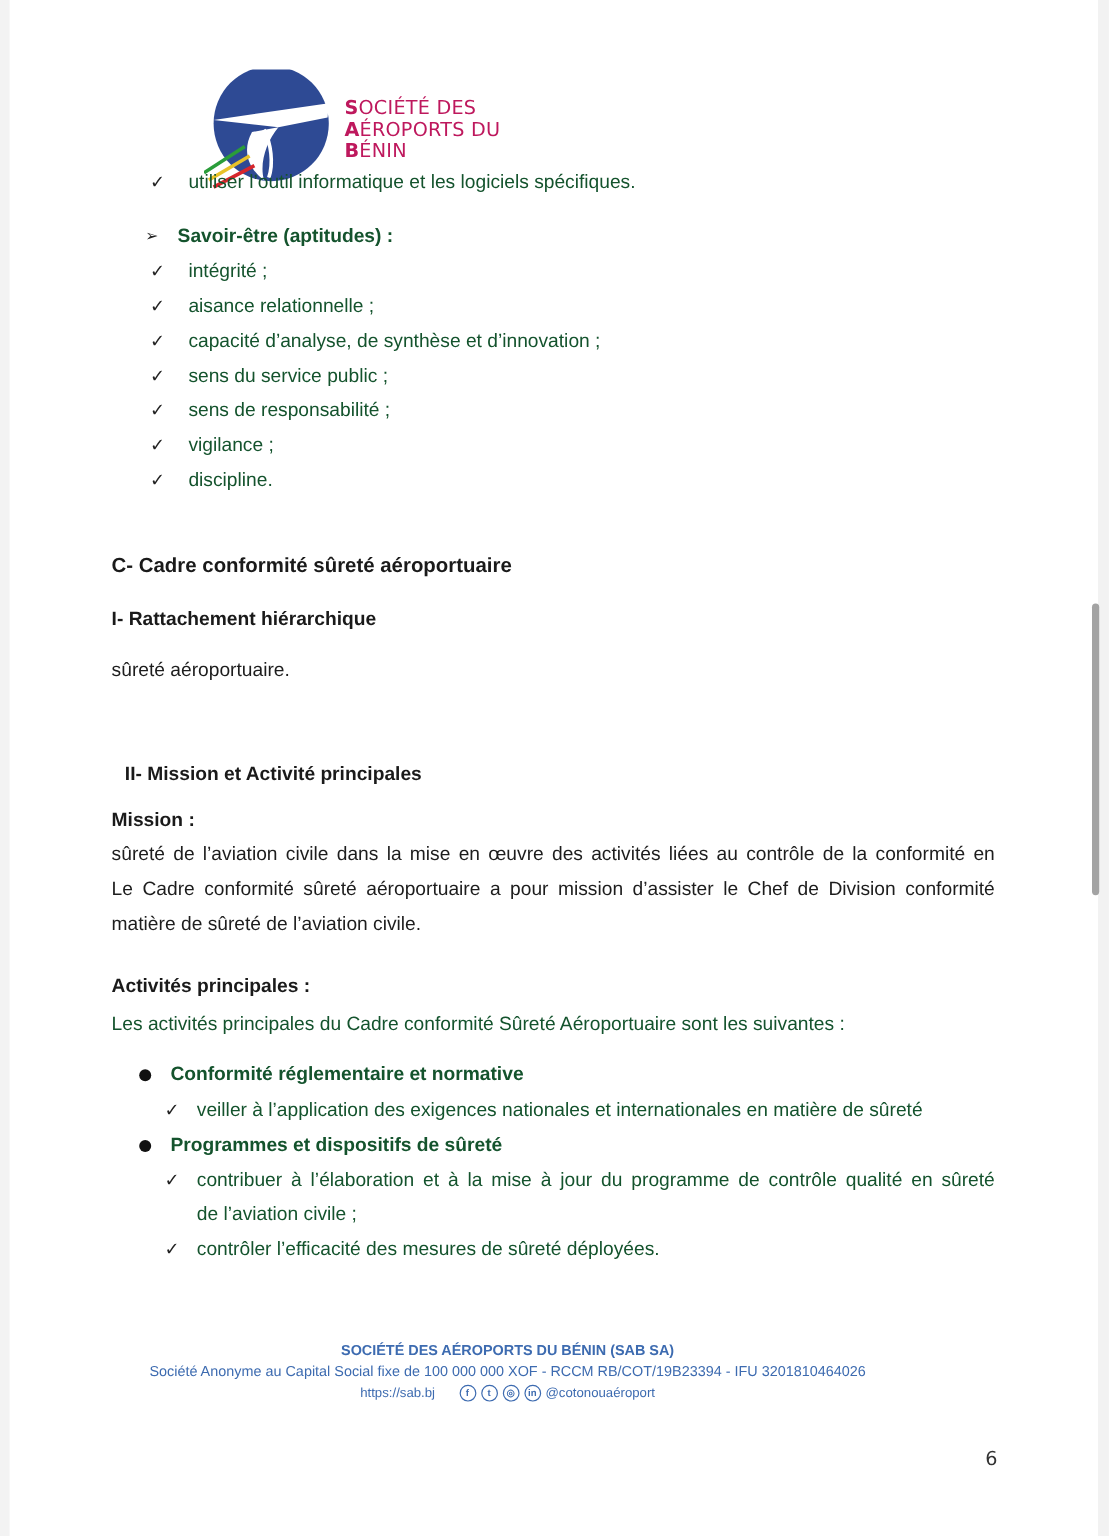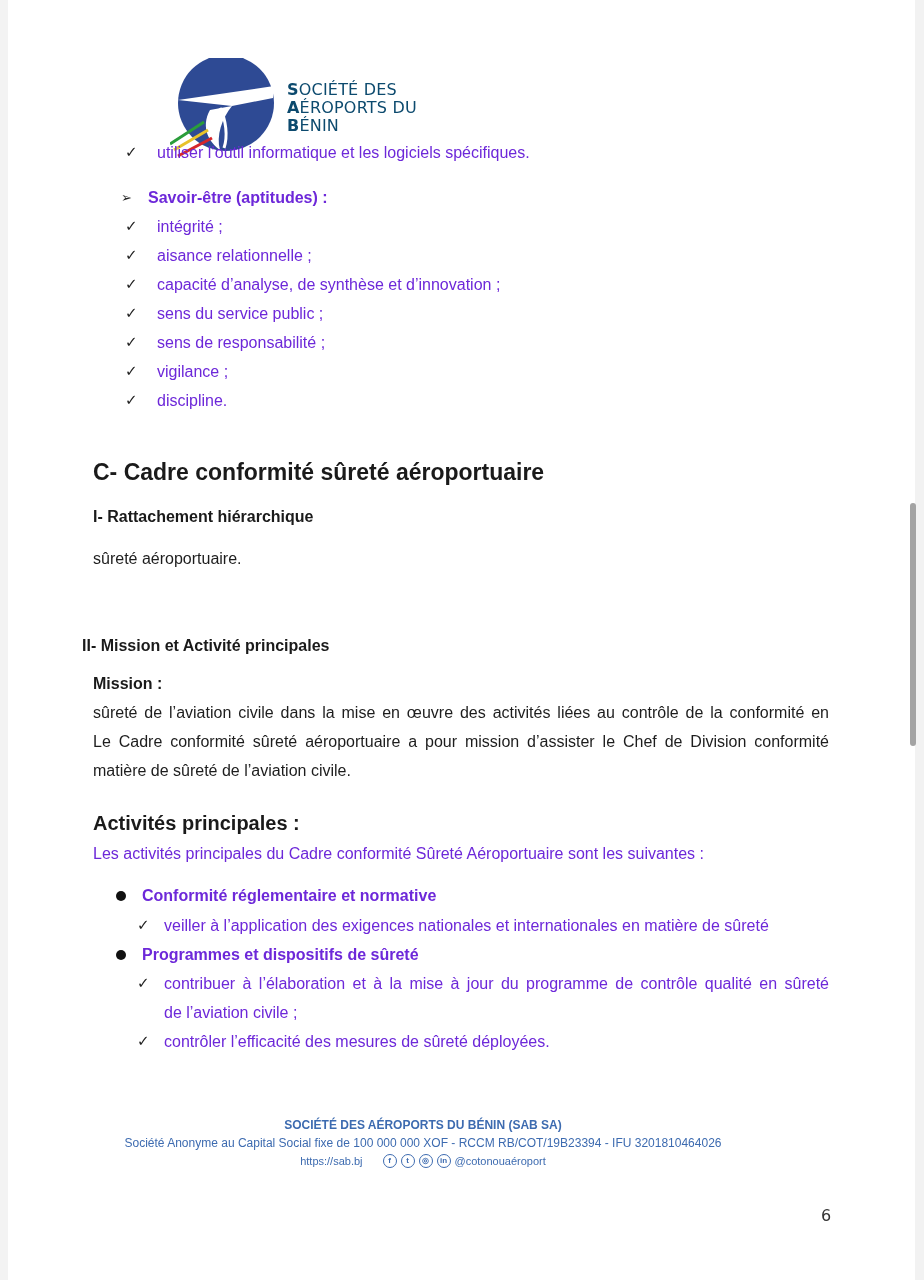--- a/index.html
+++ b/index.html
@@ -16,27 +16,27 @@
     .scrollbar-thumb {
       position: absolute; left: 910px; top: 503px; width: 6px; height: 243px;
       background: #a3a3a3; border-radius: 3px;
     }
 
     
     .logo { position: absolute; left: 170px; top: 58px; width: 250px; height: 105px; }
     .logo svg { position: absolute; left: 0; top: 0; }
     .logo-text {
       position: absolute; left: 117px; top: 23px;
-      color: #0c4a6e; font-size: 16px; line-height: 18px; letter-spacing: 0.2px;
+      color: #be185d; font-size: 16px; line-height: 18px; letter-spacing: 0.2px;
       font-family: "DejaVu Sans", sans-serif;
     }
     .logo-text div b { font-weight: bold; }
 
     .abs { position: absolute; white-space: nowrap; }
-    .body-text { font-size: 16px; line-height: 20px; color: #6d28d9; }
+    .body-text { font-size: 16px; line-height: 20px; color: #14532d; }
 
     .check { position: absolute; font-size: 15px; color: #222; font-family: "DejaVu Sans", sans-serif; }
     .arrow { position: absolute; font-size: 13px; color: #222; font-family: "DejaVu Sans", sans-serif; }
     .bullet {
       position: absolute; width: 10px; height: 10px; border-radius: 50%; background: #111;
     }
 
     .h-bold { font-weight: bold; }
 
     .justify {
@@ -95,39 +95,39 @@
 <span class="abs body-text" style="left:157px; top:275px;">capacité d’analyse, de synthèse et d’innovation ;</span>
 <span class="check" style="left:125px; top:304px;">✓</span>
 <span class="abs body-text" style="left:157px; top:304px;">sens du service public ;</span>
 <span class="check" style="left:125px; top:333px;">✓</span>
 <span class="abs body-text" style="left:157px; top:333px;">sens de responsabilité ;</span>
 <span class="check" style="left:125px; top:362px;">✓</span>
 <span class="abs body-text" style="left:157px; top:362px;">vigilance ;</span>
 <span class="check" style="left:125px; top:391px;">✓</span>
 <span class="abs body-text" style="left:157px; top:391px;">discipline.</span>
 
-<span class="abs h-bold" style="left:93px; top:462px; font-size:23px; line-height:20px;">C- Cadre conformité sûreté aéroportuaire</span>
+<span class="abs h-bold" style="left:93px; top:462px; font-size:17px; line-height:20px;">C- Cadre conformité sûreté aéroportuaire</span>
 
 <span class="abs h-bold" style="left:93px; top:507px; font-size:16px; line-height:20px;">I- Rattachement hiérarchique</span>
 
 <div class="justify" style="top:544px;">
   <span>sûreté aéroportuaire.</span>
 </div>
 
-<span class="abs h-bold" style="left:82px; top:636px; font-size:16px; line-height:20px;">II- Mission et Activité principales</span>
+<span class="abs h-bold" style="left:104px; top:636px; font-size:16px; line-height:20px;">II- Mission et Activité principales</span>
 
 <span class="abs h-bold" style="left:93px; top:674px; font-size:16px; line-height:20px;">Mission :</span>
 
 <div class="justify" style="top:698px;">
   <span class="first-line">sûreté de l’aviation civile dans la mise en œuvre des activités liées au contrôle de la conformité en</span>
   <span class="first-line">Le Cadre conformité sûreté aéroportuaire a pour mission d’assister le Chef de Division conformité</span>
   <span>matière de sûreté de l’aviation civile.</span>
 </div>
 
-<span class="abs h-bold" style="left:93px; top:813px; font-size:20px; line-height:20px;">Activités principales :</span>
+<span class="abs h-bold" style="left:93px; top:813px; font-size:16px; line-height:20px;">Activités principales :</span>
 <span class="abs body-text" style="left:93px; top:844px;">Les activités principales du Cadre conformité Sûreté Aéroportuaire sont les suivantes :</span>
 
 <span class="bullet" style="left:116px; top:891px;"></span>
 <span class="abs body-text h-bold" style="left:142px; top:886px;">Conformité réglementaire et normative</span>
 <span class="check" style="left:137px; top:916px;">✓</span>
 <span class="abs body-text" style="left:164px; top:916px;">veiller à l’application des exigences nationales et internationales en matière de sûreté</span>
 
 <span class="bullet" style="left:116px; top:950px;"></span>
 <span class="abs body-text h-bold" style="left:142px; top:945px;">Programmes et dispositifs de sûreté</span>
 <span class="check" style="left:137px; top:974px;">✓</span>

